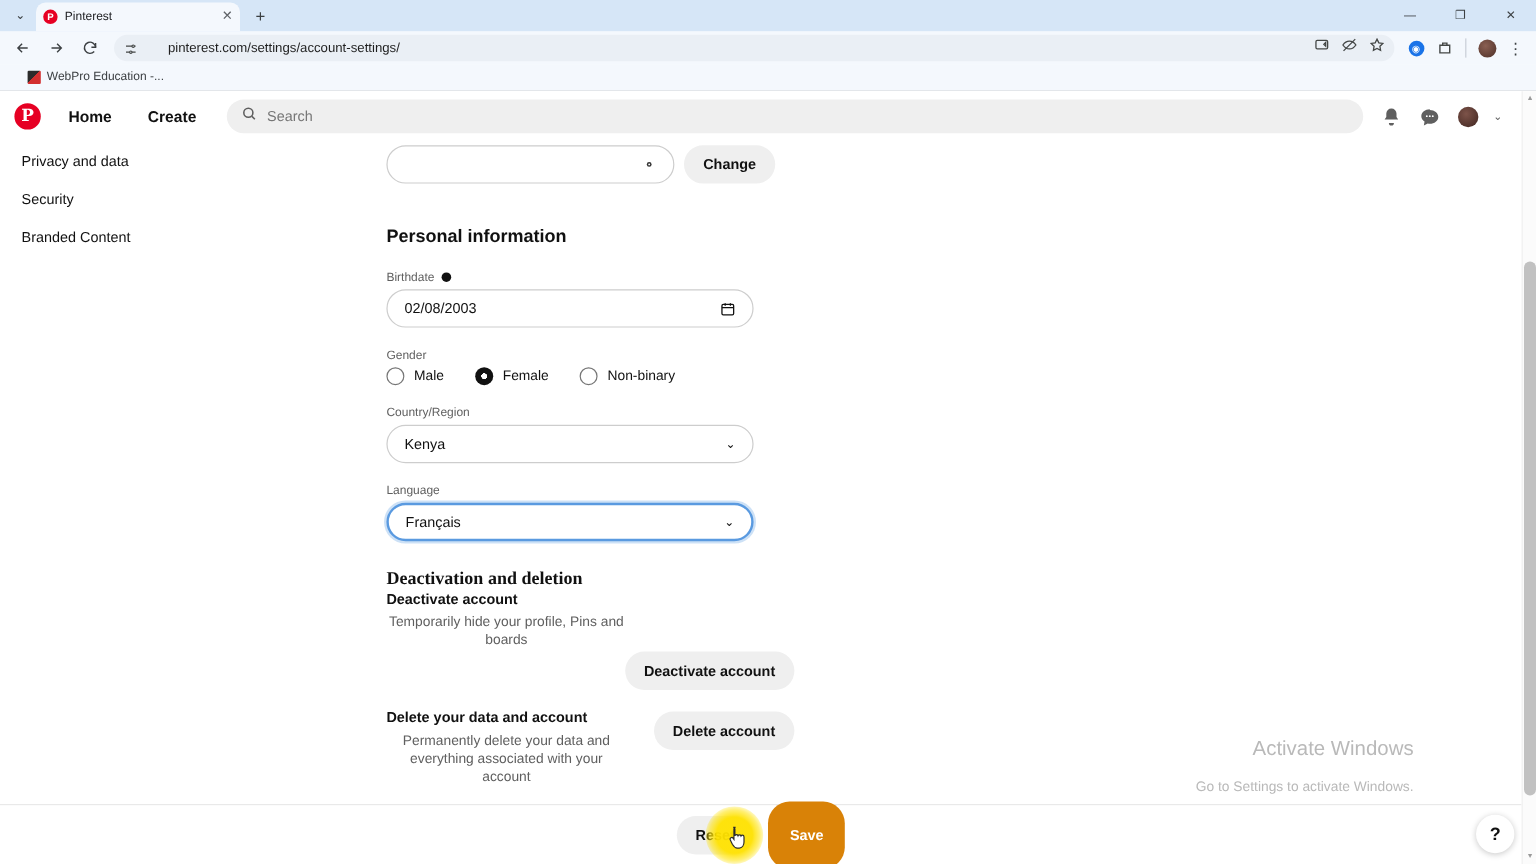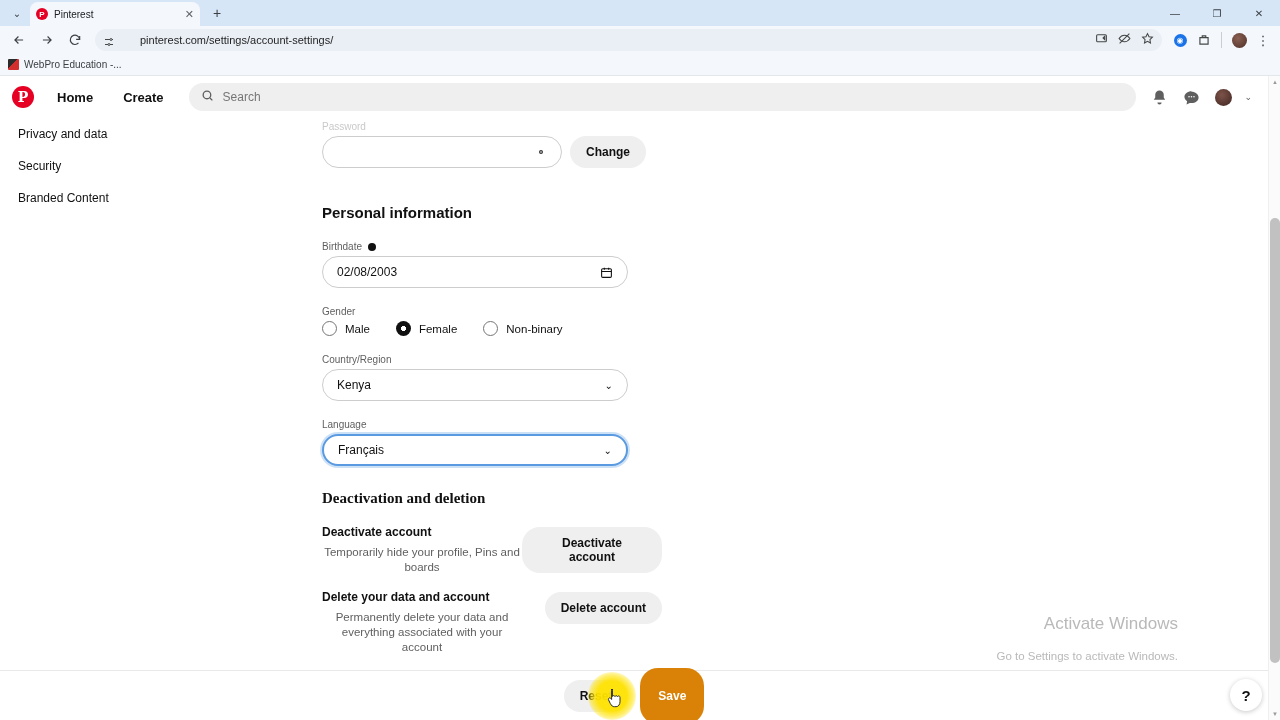--- a/index.html
+++ b/index.html
@@ -110,21 +110,21 @@
   .profile-av {
     width: 15px; height: 15px; border-radius: 50%;
     background: radial-gradient(circle at 40% 35%, #8a5f52, #4d2f27);
   }
   .menu-dots { font-size: 13px; color: #3c4043; letter-spacing: 0; line-height: 1; }
 
   .bookmarks {
     height: 22px;
     background: #f4f8fd;
     display: flex; align-items: center;
-    padding: 0 8px; gap: 6px;
+    padding: 0 23px; gap: 6px;
     border-bottom: 1px solid #e3e6ea;
   }
   .bm-item { display: flex; align-items: center; gap: 5px; }
   .bm-fav {
     width: 11px; height: 11px;
     background: linear-gradient(135deg,#2b2b2b 0 45%, #d32f2f 45% 100%);
     border-radius: 1px;
   }
   .bm-label { font-size: 10px; color: #3c4043; }
 
@@ -446,21 +446,20 @@
 
       <div class="side-nav">
         <div class="side-item">Privacy and data</div>
         <div class="side-item">Security</div>
         <div class="side-item">Branded Content</div>
       </div>
 
       <div class="form-col">
 
         <div style="margin-top:3px;">
-          <div class="field-label clipped">Password</div>
           <div class="input-row">
             <div class="text-input">
               <span class="val"></span>
               <span class="trail">
                 <svg viewBox="0 0 24 24" fill="currentColor">
                     <circle cx="12" cy="12" r="4"></circle>
                     <circle cx="12" cy="12" r="1.6" fill="#fff"></circle>
                   </svg>
               </span>
             </div>
@@ -515,21 +514,21 @@
         <div style="margin-top:18px;">
           <div class="field-label">Language</div>
           <div class="wide-input focused">
             <span class="val">Français</span>
             <span class="chev">⌄</span>
           </div>
         </div>
 
         <div class="section-title" style="margin-top:24px;font-family:Liberation Serif, serif;">Deactivation and deletion</div>
 
-        <div class="danger-row" style="margin-top:18px;">
+        <div class="danger-row" style="flex-direction:column;">
           <div>
             <div class="sub-title">Deactivate account</div>
             <div class="sub-desc" style="margin-top:6px;">Temporarily hide your profile, Pins and boards</div>
           </div>
           <div class="btn-wrap">
             <button class="btn-grey">Deactivate account</button>
           </div>
         </div>
 
         <div class="danger-row" style="margin-top:16px;">

